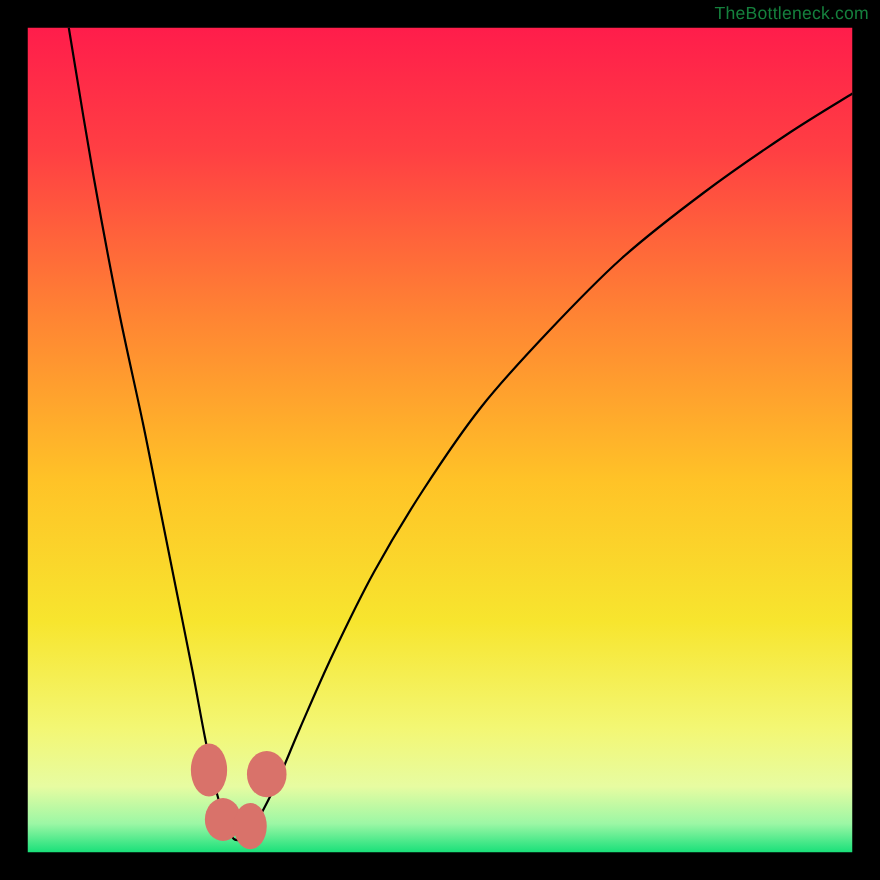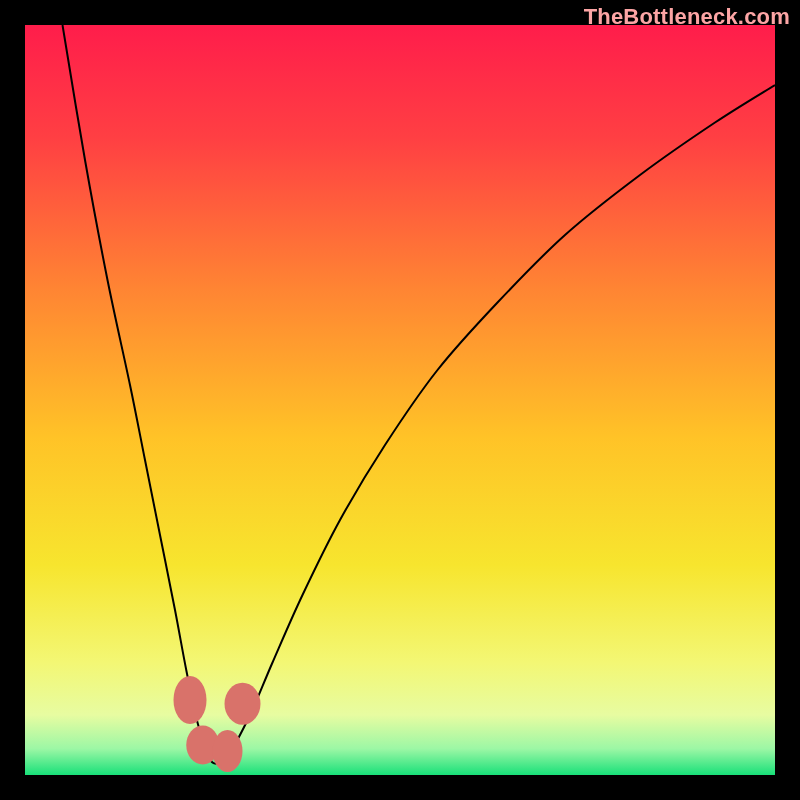--- a/index.html
+++ b/index.html
@@ -14,25 +14,25 @@
   .stage {
     position: relative;
     width: 800px;
     height: 800px;
     background: #000;
   }
   .watermark {
     position: absolute;
     top: 4px;
     right: 10px;
-    font-size: 22px;
+    font-size: 16px;
     letter-spacing: 0.2px;
-    color: #fca5a5;
+    color: #15803d;
     z-index: 10;
-    font-weight: 700;
+    font-weight: 400;
   }
   .plot-outer {
     position: absolute;
     left: 25px;
     top: 25px;
     width: 750px;
     height: 750px;
     background: #000;
   }
   svg {

